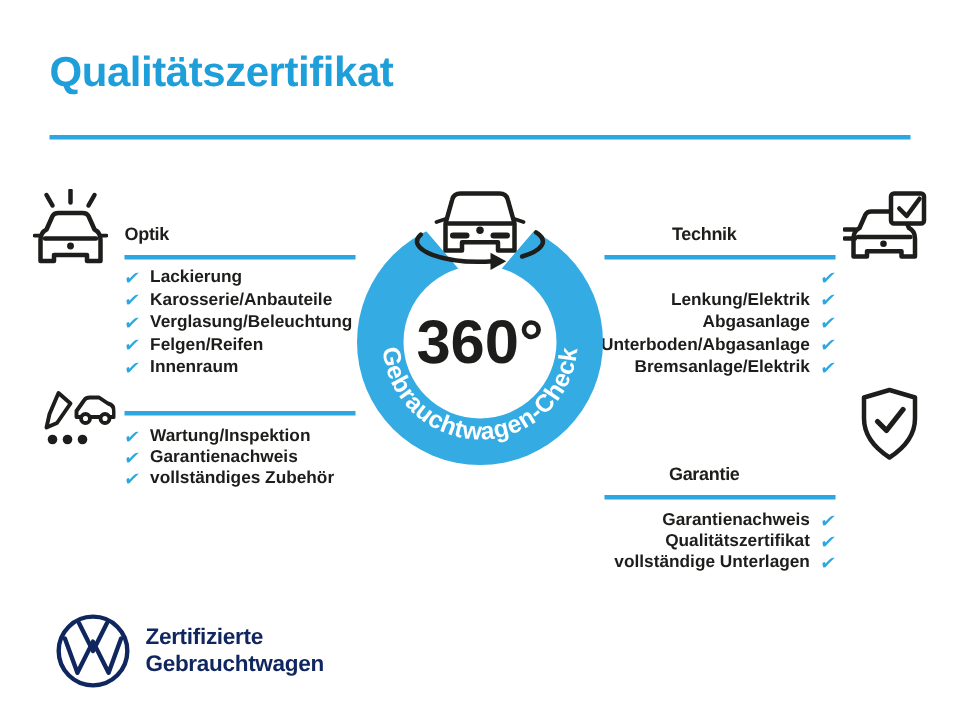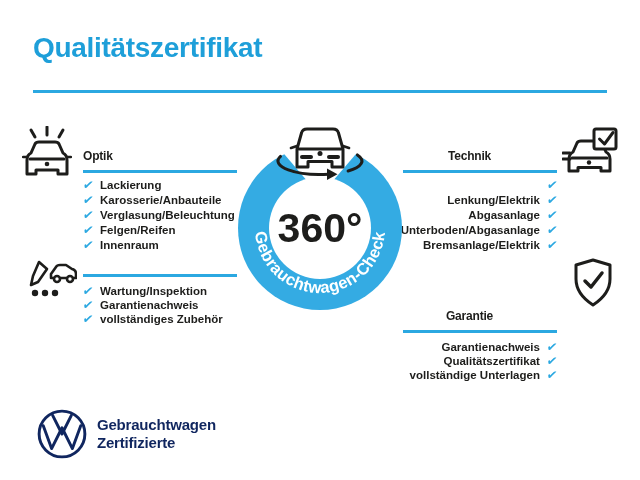--- a/index.html
+++ b/index.html
@@ -202,18 +202,18 @@
     <text x="95" y="126" text-anchor="middle" font-size="41" font-weight="bold" fill="#1d1d1b" font-family="Liberation Sans, DejaVu Sans, sans-serif">360°</text>
   </svg>
 
   <div class="footer">
     <svg width="52" height="52" viewBox="0 0 50 50" stroke="#10265f" fill="none" stroke-width="2.8" stroke-linecap="round" stroke-linejoin="round">
       <circle cx="25" cy="25" r="22"></circle>
       <path d="M16 7 L25 25 L34 7"></path>
       <path d="M7 17 L15 39 L25 19 L35 39 L43 17"></path>
     </svg>
     <div class="footer-text">
+      <div>Zertifizierte</div>
       <div>Gebrauchtwagen</div>
-      <div>Zertifizierte</div>
     </div>
   </div>
 
 </div>
 
 </body></html>

